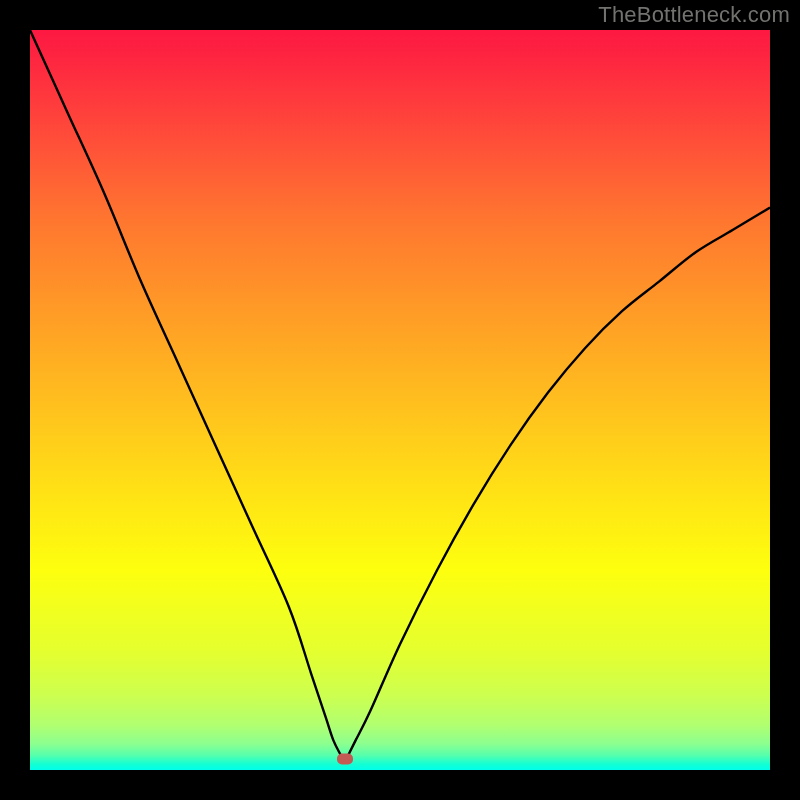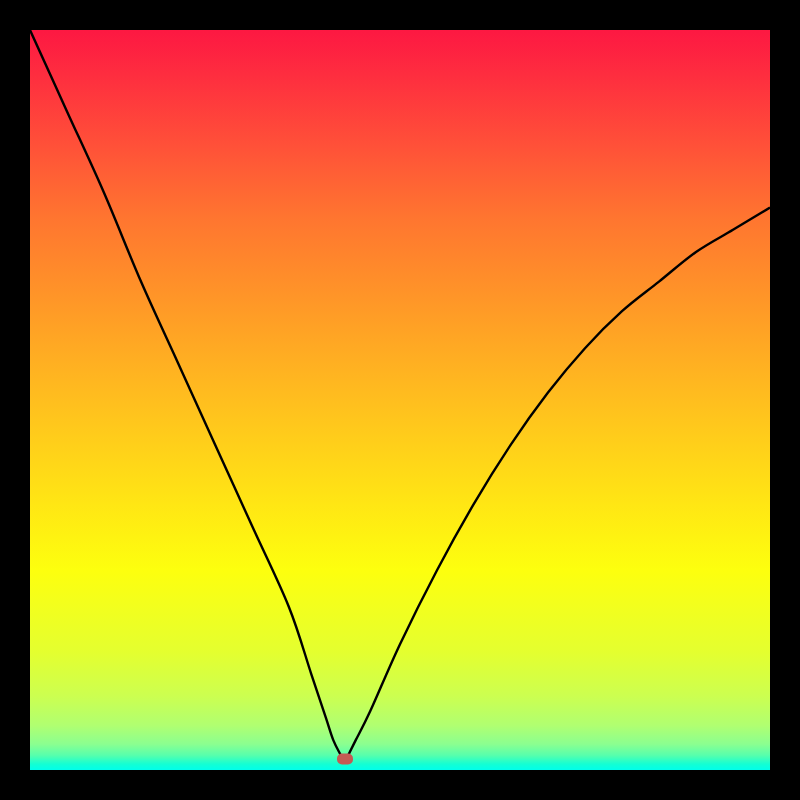--- a/index.html
+++ b/index.html
@@ -73,20 +73,21 @@
     background: #c45a54;
     border-radius: 5px;
     z-index: 3;
     transform: translate(-50%, -50%);
   }
 </style>
 </head>
 <body>
 
 <div class="stage">
+  <div class="watermark">TheBottleneck.com</div>
 
   <div class="plot">
     <div class="gradient"></div>
     <svg class="curve" viewBox="0 0 740 740" preserveAspectRatio="none">
       <path id="curve-path" d="M 0.00 0.00 C 6.17 13.57, 24.67 54.27, 37.00 81.40 C 49.33 108.53, 61.67 134.43, 74.00 162.80 C 86.33 191.17, 98.67 223.23, 111.00 251.60 C 123.33 279.97, 135.67 305.87, 148.00 333.00 C 160.33 360.13, 172.67 387.27, 185.00 414.40 C 197.33 441.53, 209.67 468.67, 222.00 495.80 C 234.33 522.93, 249.13 552.53, 259.00 577.20 C 268.87 601.87, 275.03 625.30, 281.20 643.80 C 287.37 662.30, 292.30 677.10, 296.00 688.20 C 299.70 699.30, 300.93 704.23, 303.40 710.40 C 305.87 716.57, 308.95 721.50, 310.80 725.20 C 312.65 728.90, 313.27 732.60, 314.50 732.60 C 315.73 732.60, 316.35 728.90, 318.20 725.20 C 320.05 721.50, 321.90 717.80, 325.60 710.40 C 329.30 703.00, 333.00 696.83, 340.40 680.80 C 347.80 664.77, 358.90 637.63, 370.00 614.20 C 381.10 590.77, 394.67 563.63, 407.00 540.20 C 419.33 516.77, 431.67 494.57, 444.00 473.60 C 456.33 452.63, 468.67 432.90, 481.00 414.40 C 493.33 395.90, 505.67 378.63, 518.00 362.60 C 530.33 346.57, 542.67 331.77, 555.00 318.20 C 567.33 304.63, 579.67 292.30, 592.00 281.20 C 604.33 270.10, 616.67 261.47, 629.00 251.60 C 641.33 241.73, 653.67 230.63, 666.00 222.00 C 678.33 213.37, 690.67 207.20, 703.00 199.80 C 715.33 192.40, 733.83 181.30, 740.00 177.60" fill="none" stroke="#000000" stroke-width="2.4"></path>
     </svg>
     <div class="marker" id="marker" style="left: 314.5px; top: 728.9px; background: rgb(196, 90, 84);"></div>
   </div>
 </div>
 

